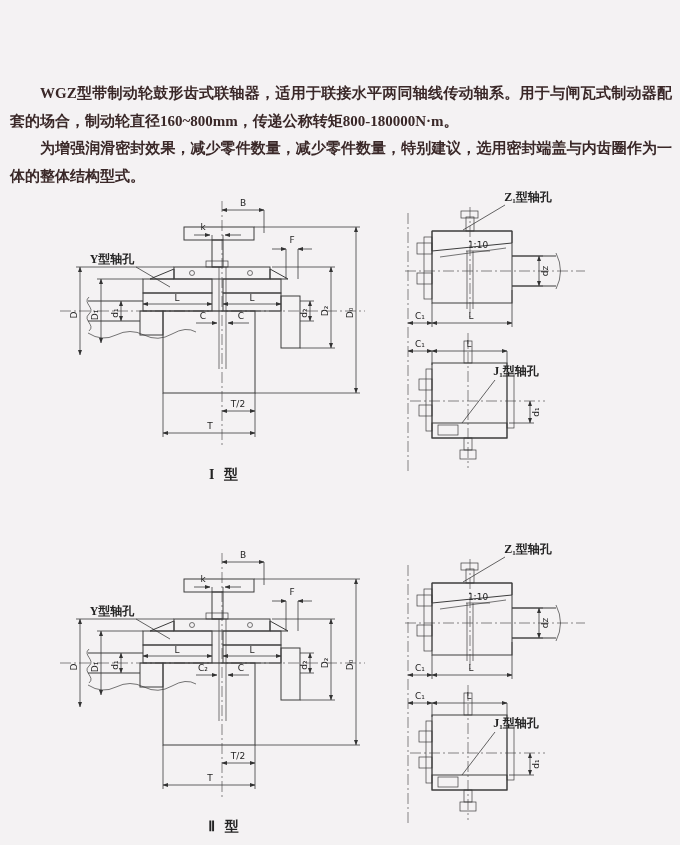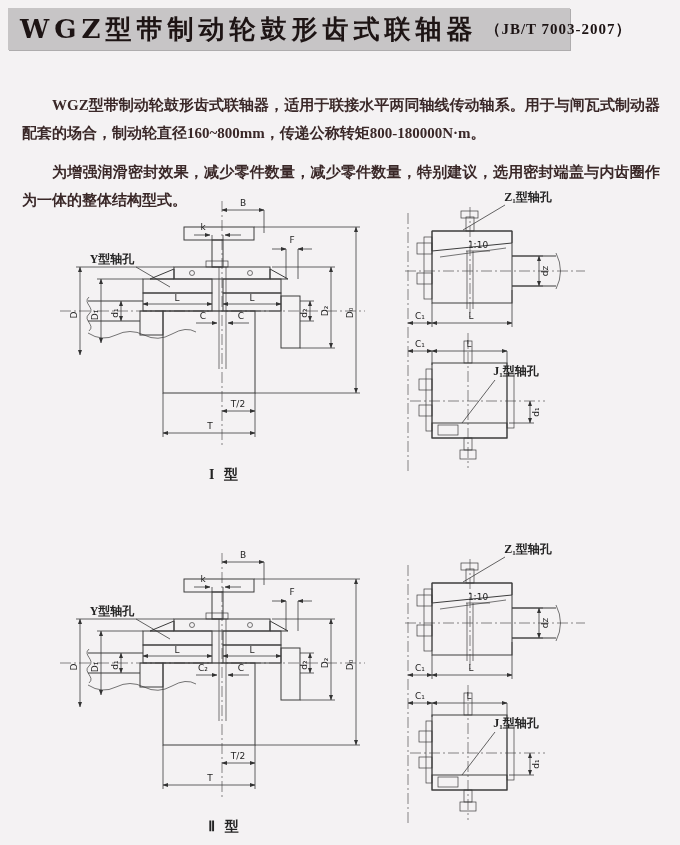--- a/index.html
+++ b/index.html
@@ -6,42 +6,38 @@
   body{background:#e9e7e8;}
   #page{position:relative;width:680px;height:845px;background:#f4f2f3;overflow:hidden;
         font-family:"Liberation Serif",serif;color:#352525;}
   
   #titlebar{position:absolute;left:8px;top:8px;width:562px;height:42px;background:#c7c5c6;
             box-shadow:1px 1px 0 #aeacad;display:flex;align-items:center;padding-left:12px;box-sizing:border-box;}
   #titlebar .t{font:700 26px "DejaVu Serif",serif;letter-spacing:5px;color:#1d1414;white-space:nowrap;}
   #titlebar .s{font:700 15px "Liberation Serif",serif;letter-spacing:1px;color:#1d1414;margin-left:8px;white-space:nowrap;}
   
   #intro{position:absolute;left:10px;top:80px;width:662px;}
-  #intro p{margin:12px;text-indent:2em;font:600 15px/27.5px "Liberation Serif",serif;text-align:justify;color:#3a2828;}
+  #intro p{margin:0;text-indent:2em;font:600 15px/27.5px "Liberation Serif",serif;text-align:justify;color:#3a2828;}
   
   .fig{position:absolute;left:0;width:680px;height:315px;}
   #fig1{top:183px;} #fig2{top:535px;}
   .ln{stroke:#3c3c3c;stroke-width:1;fill:none;}
   .lt{stroke:#3c3c3c;stroke-width:.7;fill:none;}
   .cl{stroke:#555;stroke-width:.7;fill:none;stroke-dasharray:11 3 2 3;}
   .dl{stroke:#3c3c3c;stroke-width:.8;fill:none;}
   text{fill:#242424;}
   text.dim{font:9px "DejaVu Sans",sans-serif;}
   text.cjk{font:700 12px "Liberation Serif",serif;}
   text.cap{font:700 14px "Liberation Serif",serif;letter-spacing:3px;}
 </style>
 </head>
 <body>
 
 <div id="page">
 
-  <div id="titlebar">
-    <span class="t">WGZ型带制动轮鼓形齿式联轴器</span>
-    <span class="s">（JB/T 7003-2007）</span>
-  </div>
 
   <div id="intro">
     <p>WGZ型带制动轮鼓形齿式联轴器，适用于联接水平两同轴线传动轴系。用于与闸瓦式制动器配套的场合，制动轮直径160~800mm，传递公称转矩800-180000N·m。</p>
     <p>为增强润滑密封效果，减少零件数量，减少零件数量，特别建议，选用密封端盖与内齿圈作为一体的整体结构型式。</p>
   </div>
 
   <svg id="fig1" class="fig" viewBox="0 0 680 315">
     <defs>
       <pattern id="hA" width="5" height="5" patternUnits="userSpaceOnUse">
           <path d="M0 5 L5 0" stroke="#6c6c6c" stroke-width="0.6"></path>

